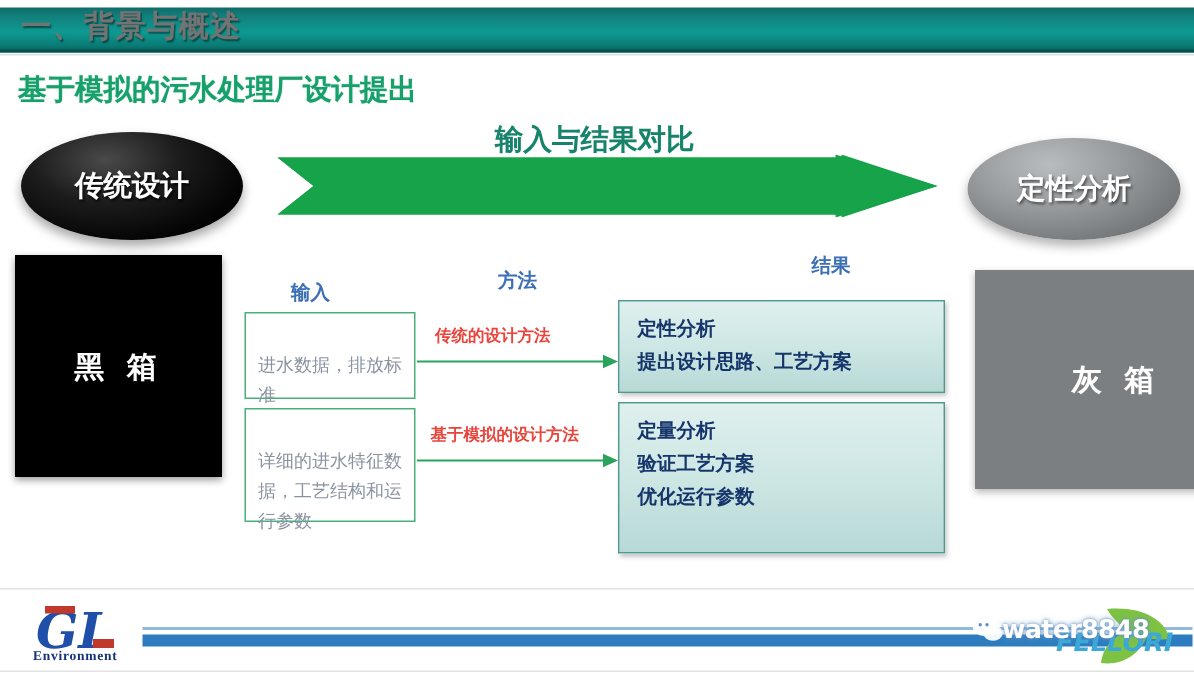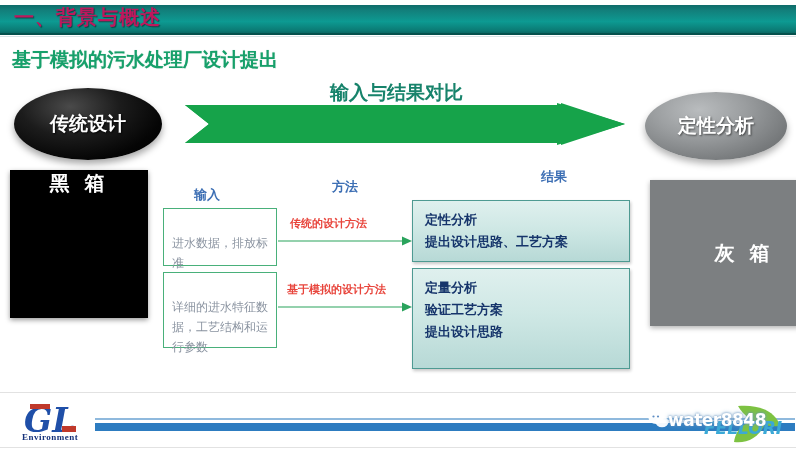--- a/index.html
+++ b/index.html
@@ -16,21 +16,21 @@
   .header-bar{
     position:absolute;left:0;top:5px;width:796px;height:30px;
     background:linear-gradient(to bottom,#0e6b69 0%,#127f7b 18%,#0d9a92 55%,#0b7a74 85%,#075c58 100%);
   }
   .header-bar:after{
     content:"";position:absolute;left:0;bottom:0;width:100%;height:2px;
     background:#05514d;
   }
   .header-title{
     position:absolute;left:14px;top:4px;
-    color:#be185d;font-size:20px;font-weight:bold;letter-spacing:1px;
+    color:#737373;font-size:20px;font-weight:bold;letter-spacing:1px;
     text-shadow:1px 1px 1px rgba(0,0,0,.45);
     white-space:nowrap;
   }
   .header-underline{
     position:absolute;left:0;top:36px;width:796px;height:1px;background:#d6e3e6;
   }
 
   
   .subtitle{
     position:absolute;left:12px;top:47px;
@@ -71,21 +71,21 @@
     font-size:19px;
     background:radial-gradient(ellipse at 38% 26%, #b9bcbe 0%, #9a9d9f 38%, #76797b 75%, #65686a 100%);
     box-shadow:0 4px 7px rgba(0,0,0,.3);
     text-shadow:1px 1px 2px rgba(0,0,0,.55);
   }
 
   
   .blackbox{
     position:absolute;left:10px;top:170px;width:138px;height:148px;
     background:#000000;
-    display:flex;justify-content:center;
+    display:flex;align-items:center;justify-content:center;
     color:#ffffff;font-size:20px;font-weight:bold;letter-spacing:4px;
     box-shadow:0 2px 5px rgba(0,0,0,.4);
   }
   .graybox{
     position:absolute;left:650px;top:180px;width:112px;height:146px;
     background:#7c7f81;
     display:flex;align-items:center;justify-content:center;
     color:#ffffff;font-size:20px;font-weight:bold;letter-spacing:4px;
     box-shadow:0 2px 5px rgba(0,0,0,.3);
     padding-left:38px;
@@ -218,21 +218,21 @@
   <div class="method-lbl method-2">基于模拟的设计方法</div>
   <div class="conn conn-2">
     <svg width="134" height="10" viewBox="0 0 134 10" xmlns="http://www.w3.org/2000/svg">
       <line x1="0" y1="5" x2="124" y2="5" stroke="#2aa35c" stroke-width="1.2"></line>
       <polygon points="124,0.5 134,5 124,9.5" fill="#2aa35c"></polygon>
     </svg>
   </div>
   <div class="resbox resbox-2">
     <div class="resline">定量分析</div>
     <div class="resline">验证工艺方案</div>
-    <div class="resline">提出设计思路</div>
+    <div class="resline">优化运行参数</div>
   </div>
 
   <div class="footer-rule"></div>
 
   <div class="gl-logo">
     <svg width="80" height="46" viewBox="0 0 80 46" xmlns="http://www.w3.org/2000/svg">
       <text x="2" y="34" font-family="DejaVu Serif, serif" font-size="33" font-weight="bold" font-style="italic" fill="#1f4fa8">GL</text>
       <rect x="8" y="6" width="20" height="5" fill="#c0392b"></rect>
       <rect x="40" y="28" width="14" height="6" fill="#c0392b"></rect>
     </svg>

